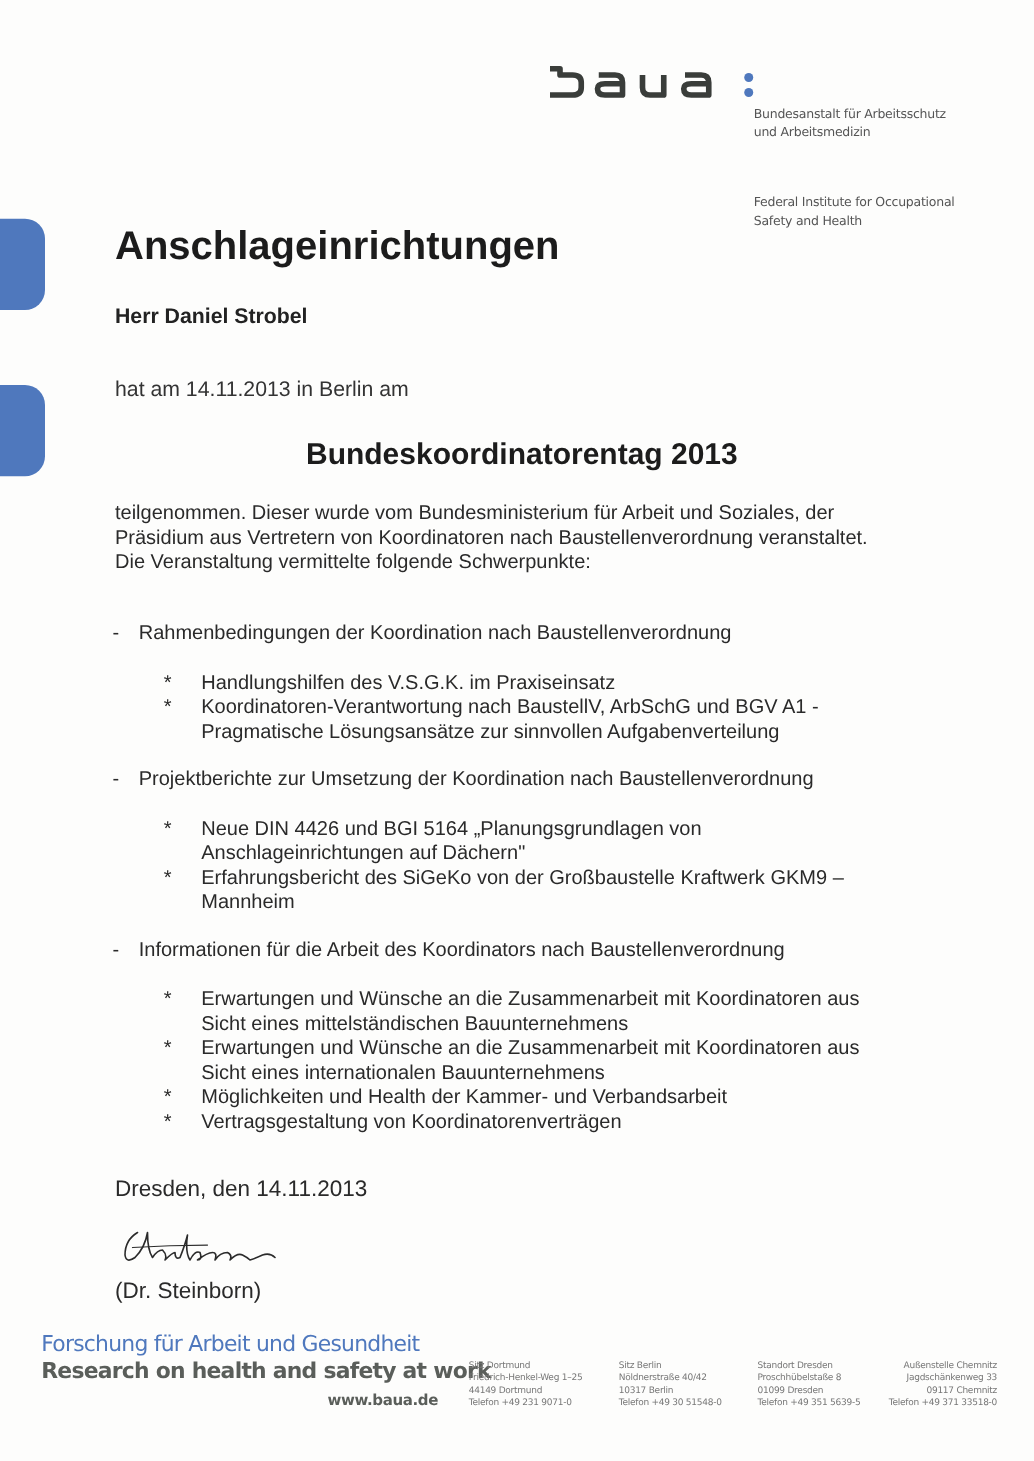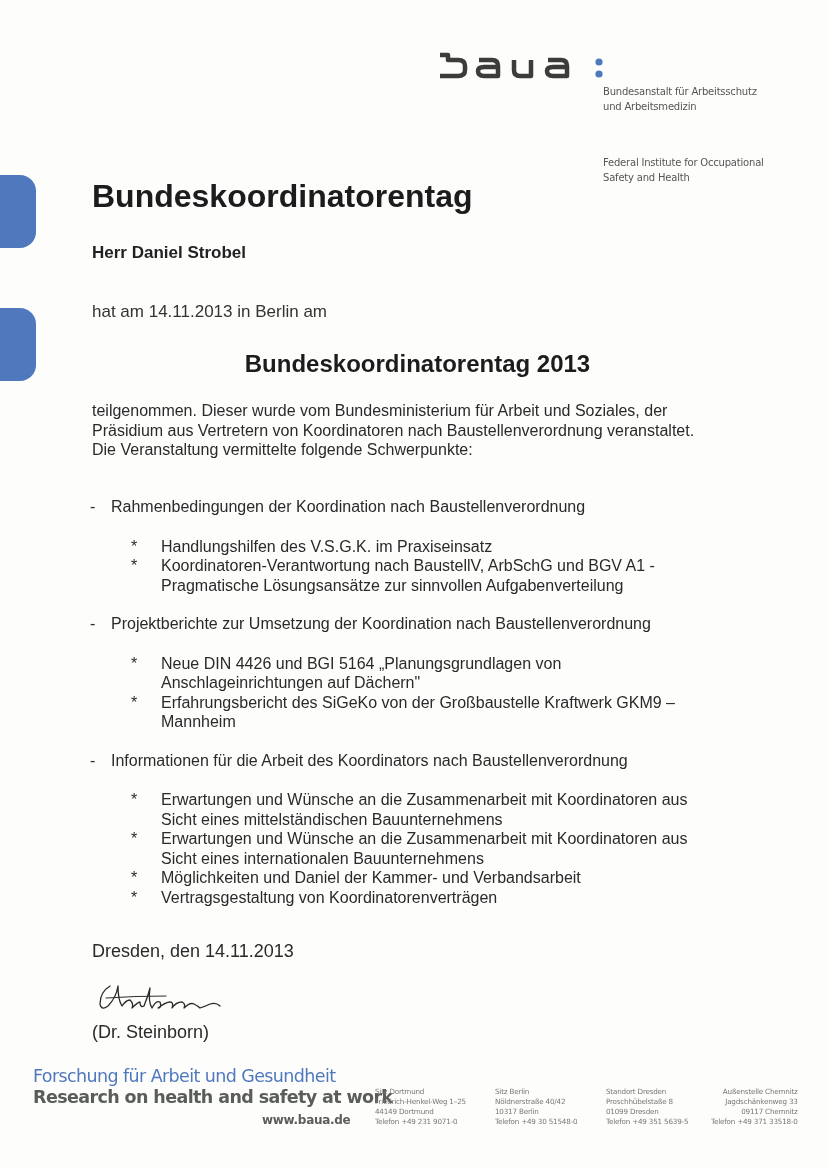--- a/index.html
+++ b/index.html
@@ -76,21 +76,21 @@
   <div>und Arbeitsmedizin</div>
 </div>
 <div class="abs logo-sub logo-sub2">
   <div>Federal Institute for Occupational</div>
   <div>Safety and Health</div>
 </div>
 
 <div class="abs tab-mark tab1"></div>
 <div class="abs tab-mark tab2"></div>
 
-<div class="abs title">Bundeskoordinatorentag</div>
+<div class="abs title">Anschlageinrichtungen</div>
 <div class="abs name">Herr Daniel Strobel</div>
 <div class="abs line">hat am 14.11.2013 in Berlin am</div>
 <div class="abs event">Bundeskoordinatorentag 2013</div>
 
 <div class="abs body-text">
   <p>teilgenommen. Dieser wurde vom Bundesministerium für Arbeit und Soziales, der</p>
   <p>Präsidium aus Vertretern von Koordinatoren nach Baustellenverordnung veranstaltet.</p>
   <p>Die Veranstaltung vermittelte folgende Schwerpunkte:</p>
 </div>
 
@@ -137,21 +137,21 @@
         <span class="sub-line">Erwartungen und Wünsche an die Zusammenarbeit mit Koordinatoren aus</span>
         <span class="sub-line">Sicht eines mittelständischen Bauunternehmens</span>
       </div>
       <div class="sub">
         <span class="star">*</span>
         <span class="sub-line">Erwartungen und Wünsche an die Zusammenarbeit mit Koordinatoren aus</span>
         <span class="sub-line">Sicht eines internationalen Bauunternehmens</span>
       </div>
       <div class="sub">
         <span class="star">*</span>
-        <span class="sub-line">Möglichkeiten und Daniel der Kammer- und Verbandsarbeit</span>
+        <span class="sub-line">Möglichkeiten und Health der Kammer- und Verbandsarbeit</span>
       </div>
       <div class="sub">
         <span class="star">*</span>
         <span class="sub-line">Vertragsgestaltung von Koordinatorenverträgen</span>
       </div>
     </div>
   </div>
 </div>
 
 <div class="abs place-date">Dresden, den 14.11.2013</div>

